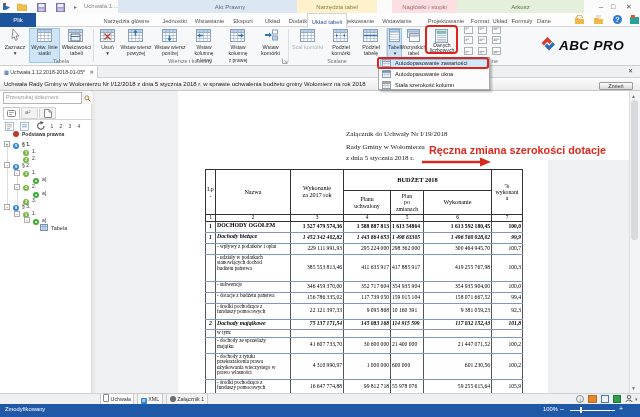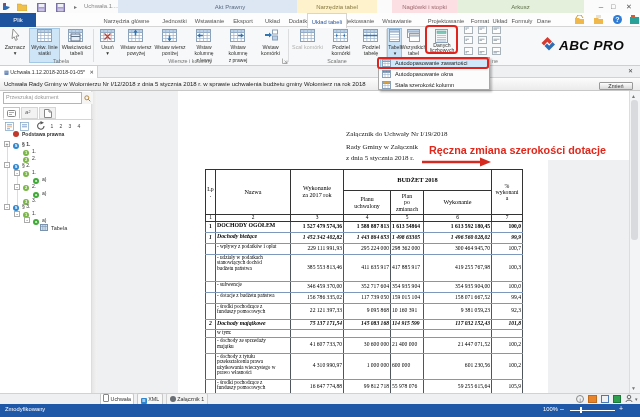--- a/index.html
+++ b/index.html
@@ -370,21 +370,21 @@
       <rect x="0.5" y="0.5" width="7" height="6" fill="#cfe0f0" stroke="#7a93ad"></rect>
       <line x1="0.5" y1="2.5" x2="7.5" y2="2.5" stroke="#7a93ad" stroke-width="0.6"></line>
       <line x1="2.8" y1="0.5" x2="2.8" y2="6.5" stroke="#7a93ad" stroke-width="0.6"></line>
       <line x1="5.2" y1="0.5" x2="5.2" y2="6.5" stroke="#7a93ad" stroke-width="0.6"></line>
     </svg><span style="font-size:5.5px;color:#333;margin-left:3px;">Tabela</span></div>
 <div class="a" style="left:629px;top:91px;width:11px;height:302px;background:#f3f4f5;border-left:1px solid #ddd;"></div>
 <div class="a" style="left:631px;top:93px;font-size:5px;color:#777;">▲</div>
 <div class="a" style="left:631px;top:385px;font-size:5px;color:#777;">▼</div>
 <div class="a" style="left:631px;top:100px;width:7px;height:140px;background:#d8dadd;border-radius:3px;"></div>
 <div class="a" style="left:346px;top:129.5px;font-family:'Liberation Serif',serif;color:#1a1a1a;font-size:7px;white-space:nowrap;">Załącznik do Uchwały Nr I/19/2018</div>
-<div class="a" style="left:346px;top:143px;font-family:'Liberation Serif',serif;color:#1a1a1a;font-size:7px;white-space:nowrap;">Rady Gminy w Załącznik</div>
+<div class="a" style="left:346px;top:143px;font-family:'Liberation Serif',serif;color:#1a1a1a;font-size:7px;white-space:nowrap;">Rady Gminy w Wołomierzu</div>
 <div class="a" style="left:346px;top:154px;font-family:'Liberation Serif',serif;color:#1a1a1a;font-size:7px;white-space:nowrap;">z dnia 5 stycznia 2018 r.</div>
 <div class="a" style="left:429px;top:144px;font-size:10.8px;font-weight:bold;color:#e0281c;white-space:nowrap;">Ręczna zmiana szerokości dotacje</div>
 <svg class="a" style="left:420px;top:157px;" width="72" height="10" viewBox="0 0 72 10">
     <line x1="2" y1="5" x2="62" y2="5" stroke="#d42a20" stroke-width="2.4"></line>
     <path d="M60 0.5 L71 5 L60 9.5 Z" fill="#d42a20"></path>
   </svg>
 <div class="a" style="left:205px;top:169px;width:330px;height:224px;overflow:hidden;z-index:2;">
 <table id="doctable" style="border-collapse:collapse;table-layout:fixed;font-family:'Liberation Serif',serif;">
 <colgroup>
         <col style="width:10px;">

